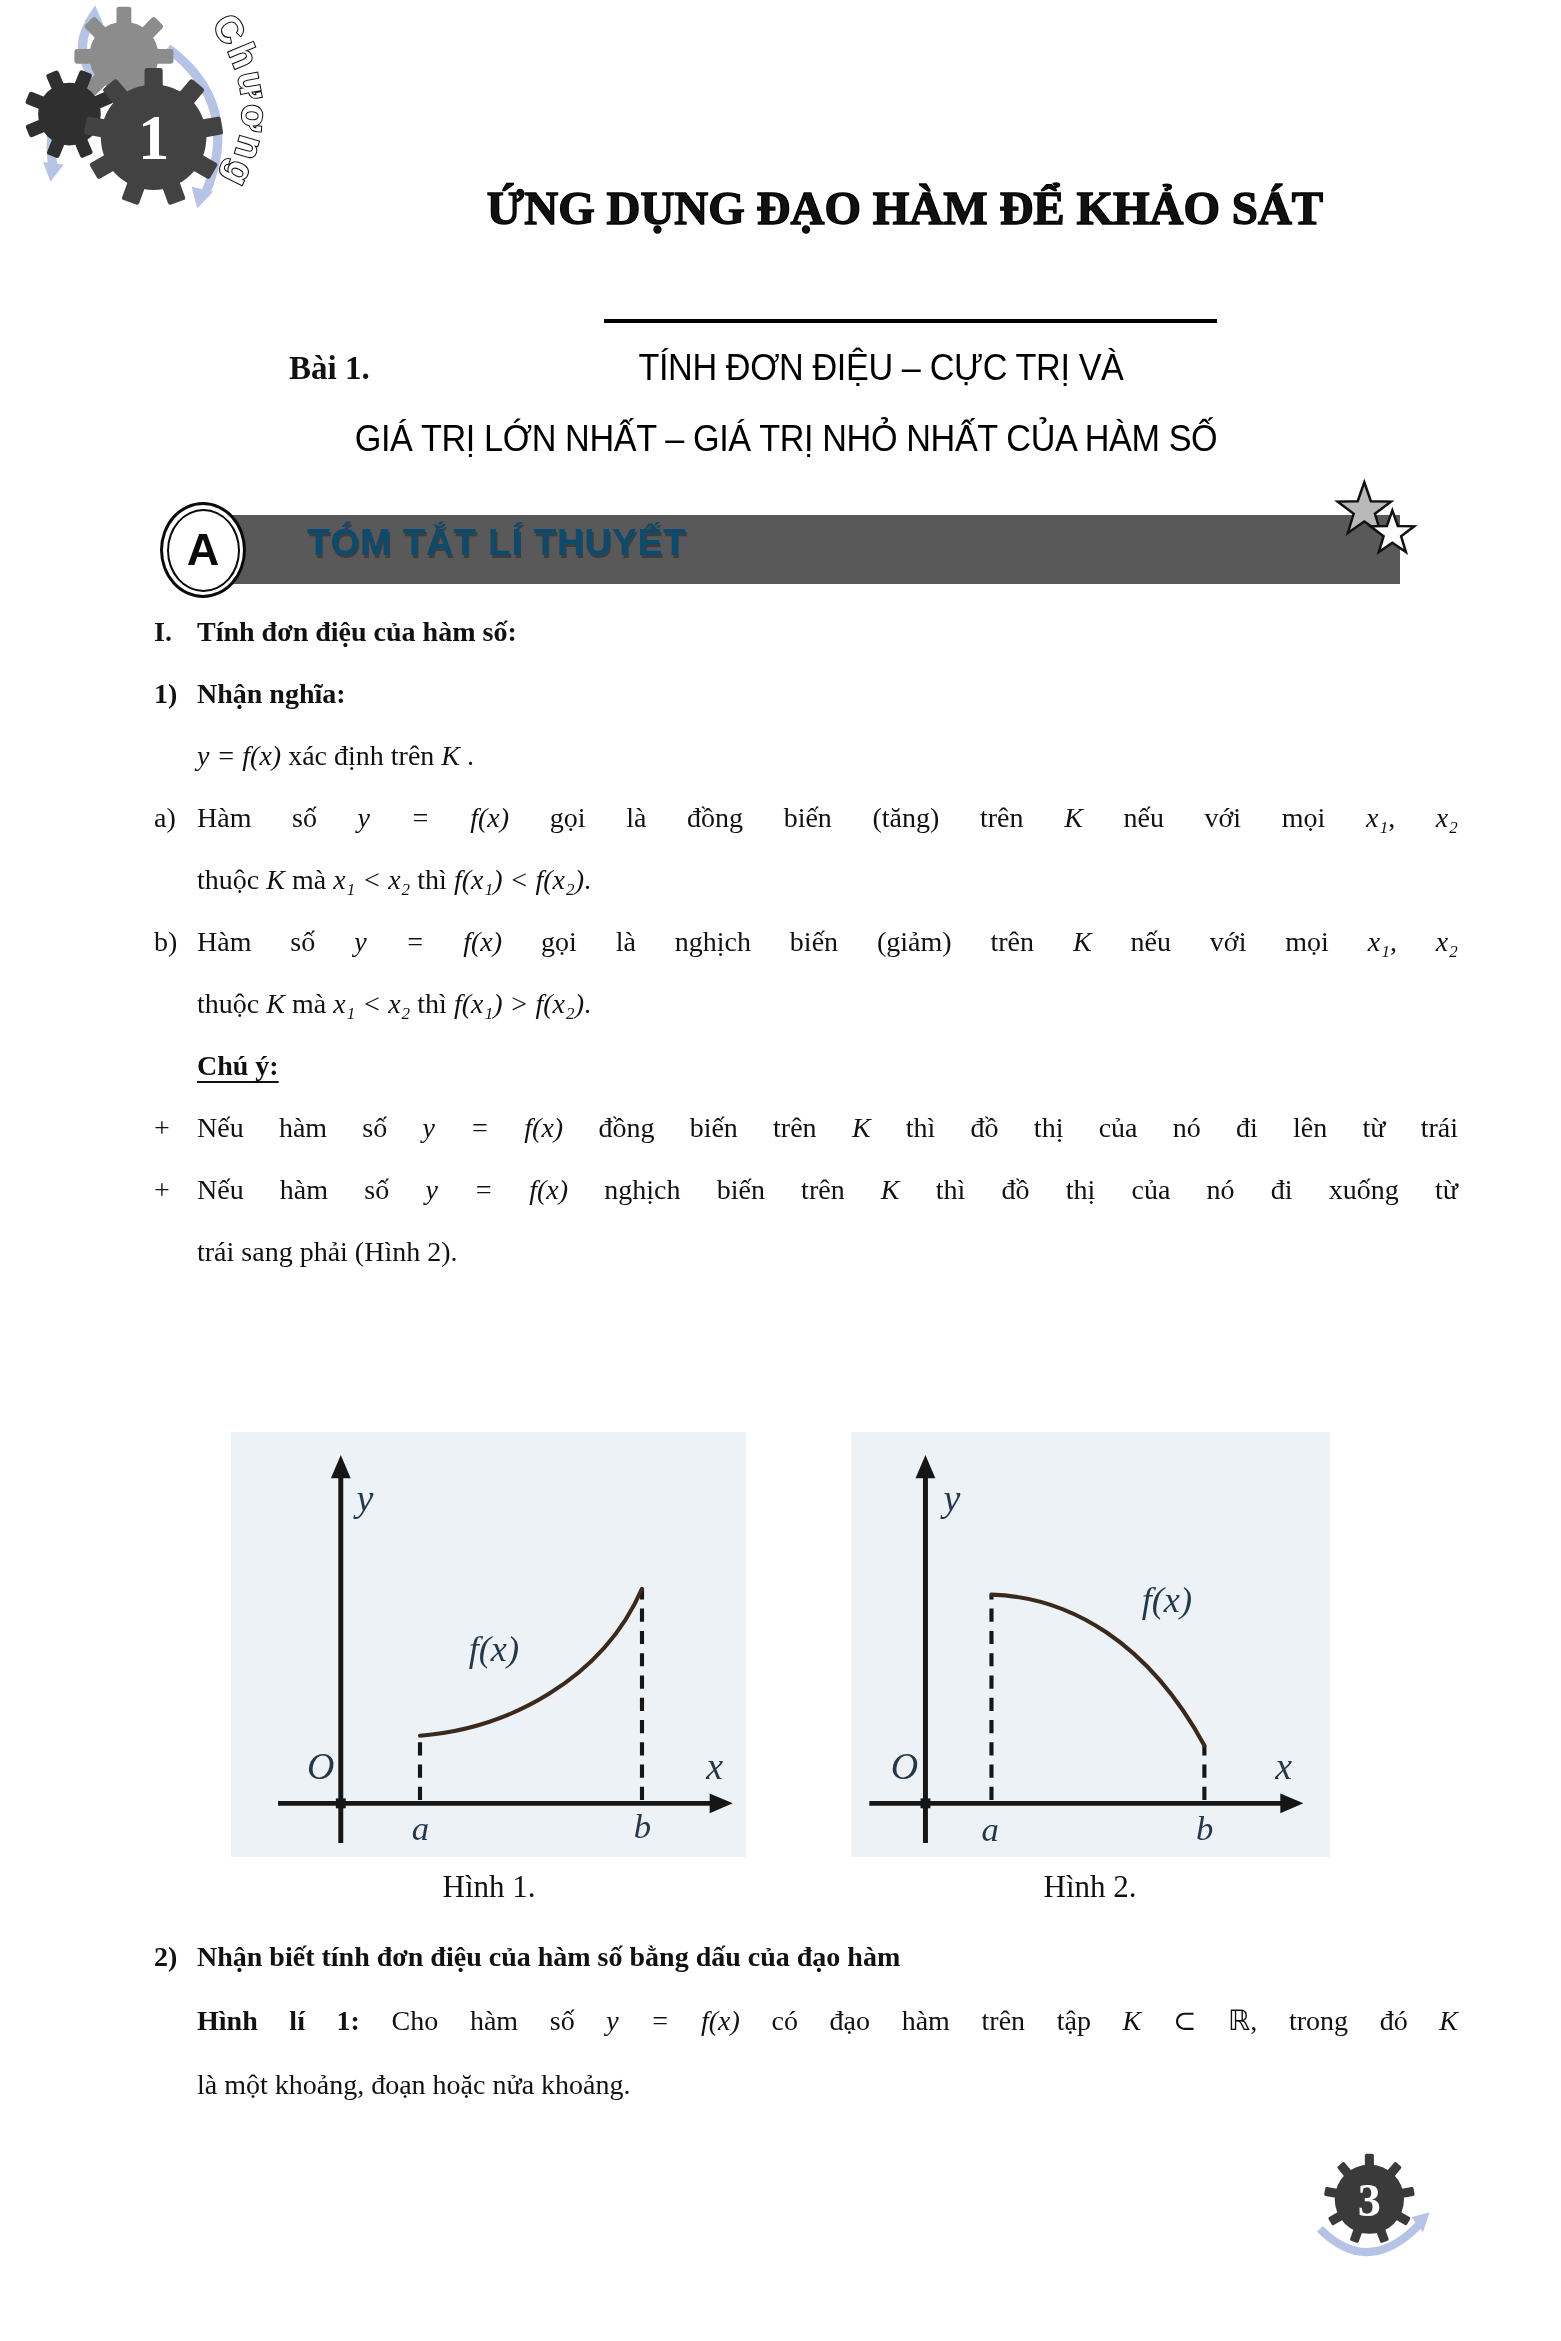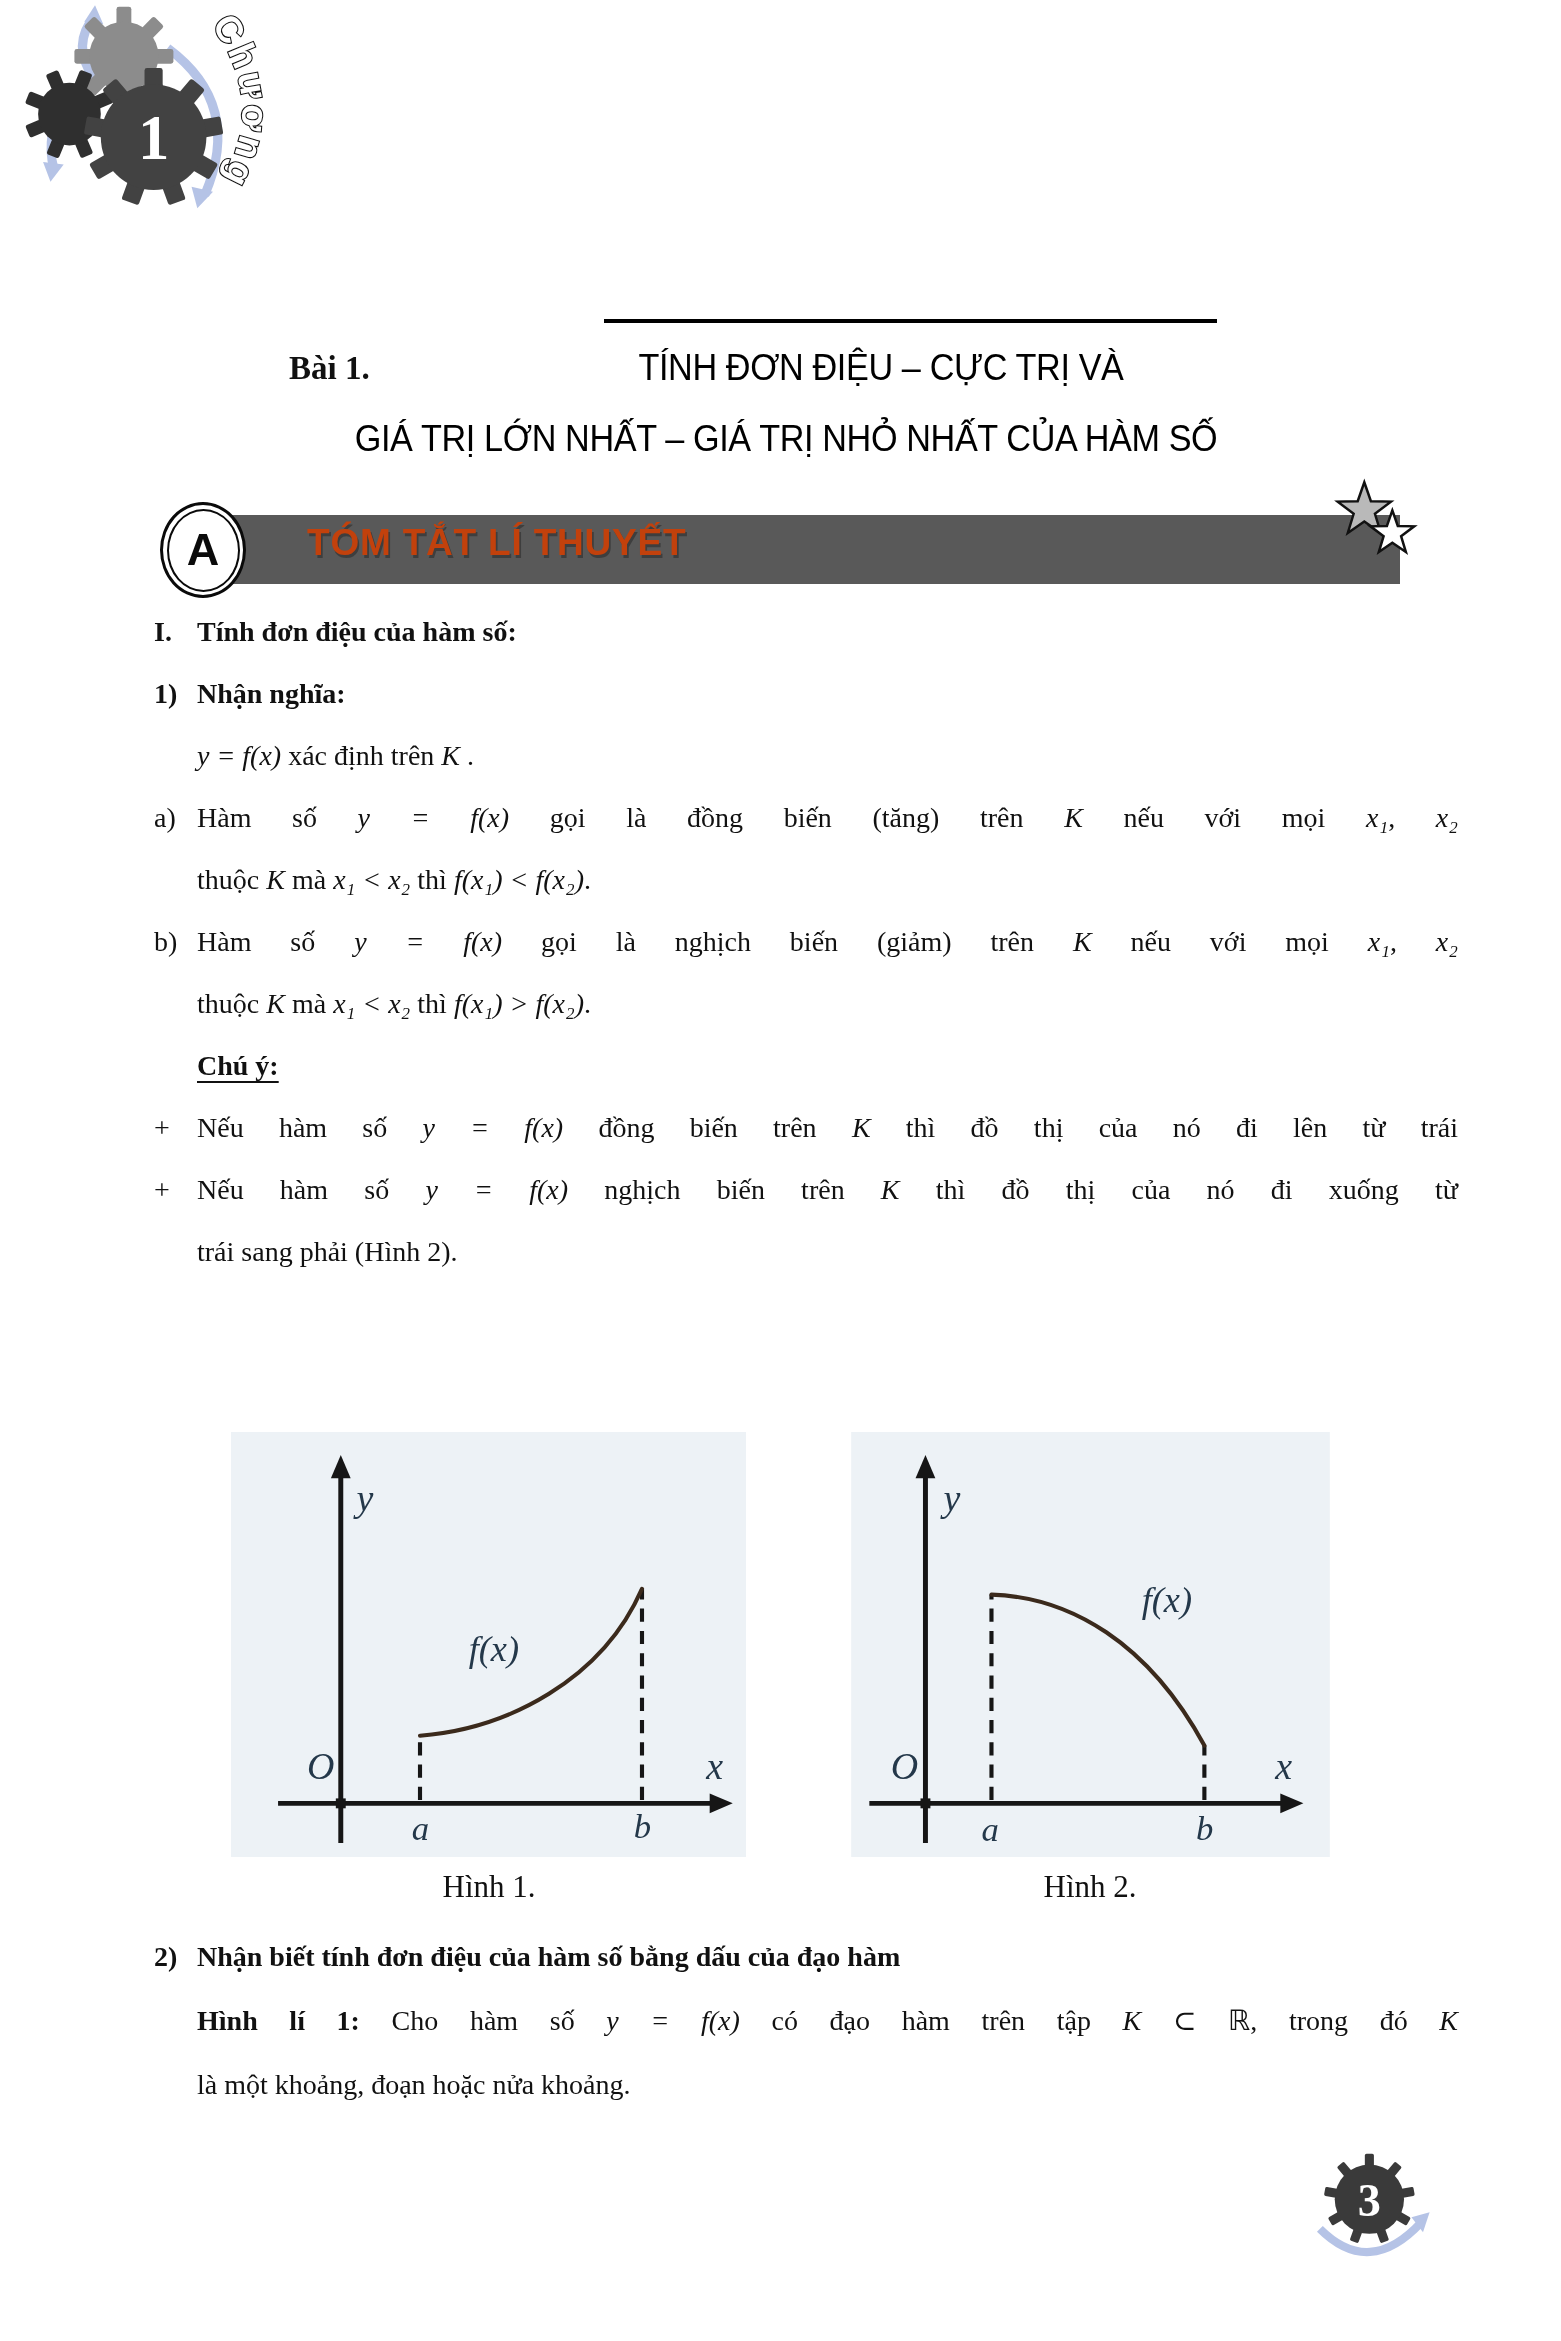--- a/index.html
+++ b/index.html
@@ -21,21 +21,21 @@
   .lesson-line{
     font-family:"Liberation Sans",sans-serif;font-size:36px;color:#000;
     white-space:nowrap;letter-spacing:-0.4px;
   }
   .lesson1{left:881px;top:347px;transform:translateX(-50%) scaleX(0.95)}
   .lesson2{left:786px;top:418px;transform:translateX(-50%) scaleX(0.95)}
 
   
   .banner{left:210px;top:515px;width:1190px;height:69px;background:#595959;z-index:1}
   .banner-label{
-    left:307px;top:522px;z-index:2;color:#c2410c;
+    left:307px;top:522px;z-index:2;color:#0c4a6e;
     font-family:"Liberation Sans",sans-serif;font-weight:bold;font-size:37px;
     letter-spacing:0.8px;text-shadow:1.7px 2.5px 0 rgba(0,0,0,0.30);
   }
   .badge-outer{
     left:160px;top:502px;width:86px;height:96px;border:3.3px solid #0a0a0a;border-radius:50%;
     background:#fff;z-index:3;display:flex;align-items:center;justify-content:center;box-sizing:border-box;
   }
   .badge-inner{
     width:69px;height:79px;border:2.5px solid #0a0a0a;border-radius:50%;
     display:flex;align-items:center;justify-content:center;
@@ -121,20 +121,21 @@
 
   <defs>
       <path id="chpath" d="M 236 22 Q 314 126 238 232" fill="none"></path>
     </defs>
   <text font-family="Liberation Sans, sans-serif" font-weight="bold" font-size="45" fill="#ffffff" stroke="#111111" stroke-width="2.6" style="paint-order:stroke" letter-spacing="4">
     <textPath href="#chpath" startOffset="2">Chương</textPath>
   </text>
 </svg>
 
 <div class="abs big-title">
+  <div>ỨNG DỤNG ĐẠO HÀM ĐỂ KHẢO SÁT</div>
 </div>
 <div class="abs title-underline"></div>
 
 <div class="abs lesson-label">Bài 1.</div>
 <div class="abs lesson-line lesson1">TÍNH ĐƠN ĐIỆU – CỰC TRỊ VÀ</div>
 <div class="abs lesson-line lesson2">GIÁ TRỊ LỚN NHẤT – GIÁ TRỊ NHỎ NHẤT CỦA HÀM SỐ</div>
 
 <div class="abs banner"></div>
 <div class="abs banner-label">TÓM TẮT LÍ THUYẾT</div>
 <div class="abs badge-outer">

